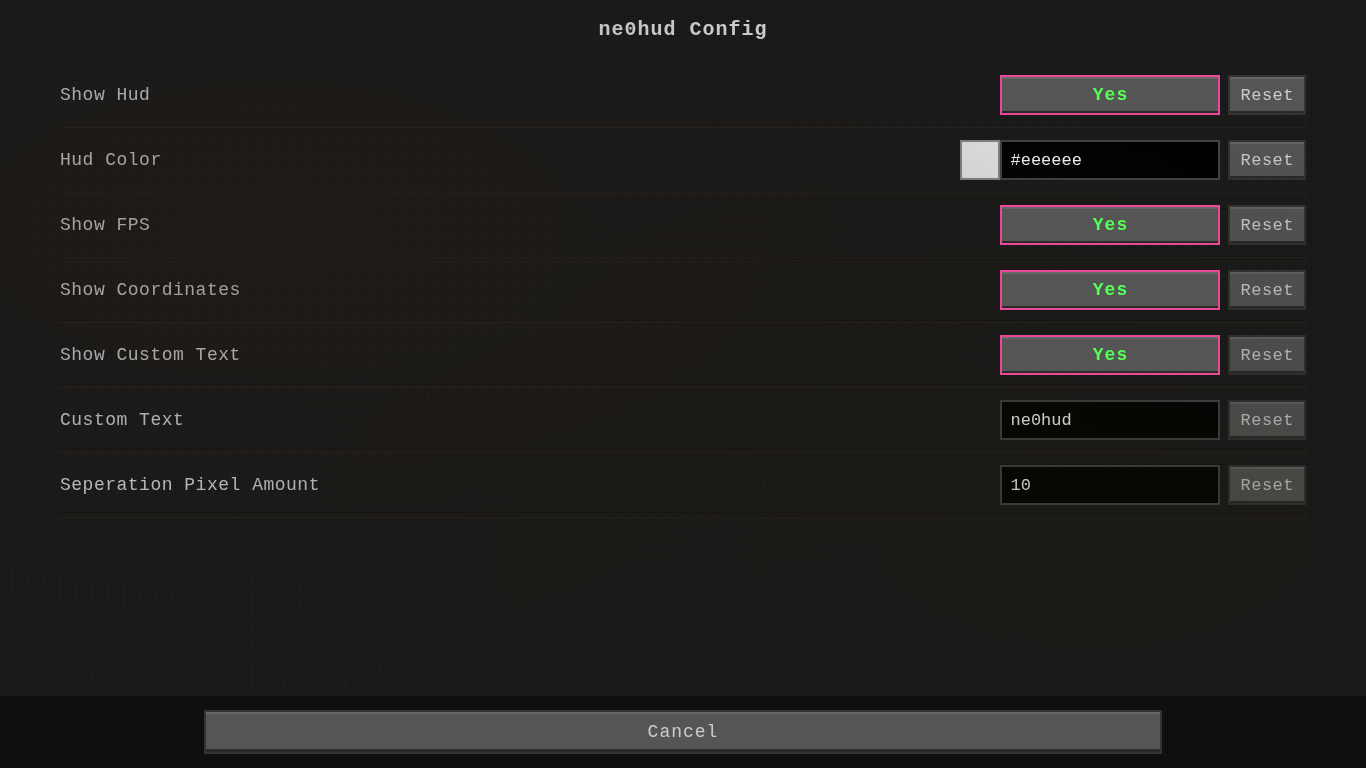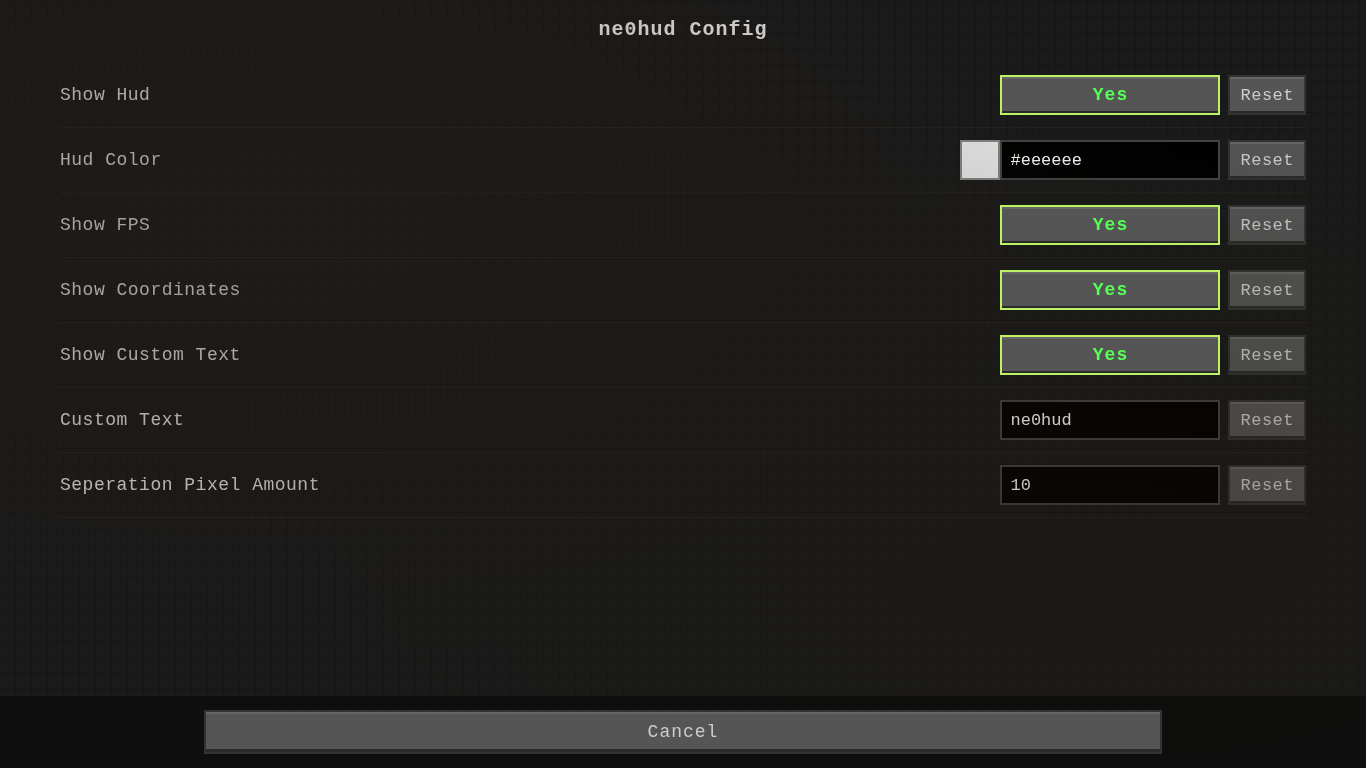--- a/index.html
+++ b/index.html
@@ -63,21 +63,21 @@
       display: flex;
       align-items: center;
       gap: 8px;
     }
 
     
     .toggle-btn {
       width: 220px;
       height: 40px;
       background: #555555;
-      border: 2px solid #bef264;
+      border: 2px solid #ec4899;
       box-shadow: inset 0 -2px 0 rgba(0,0,0,0.5), inset 0 2px 0 rgba(255,255,255,0.1);
       cursor: pointer;
       font-family: 'Courier New', Courier, monospace;
       font-size: 18px;
       color: #55ff55;
       font-weight: bold;
       letter-spacing: 1px;
       position: relative;
     }
 

